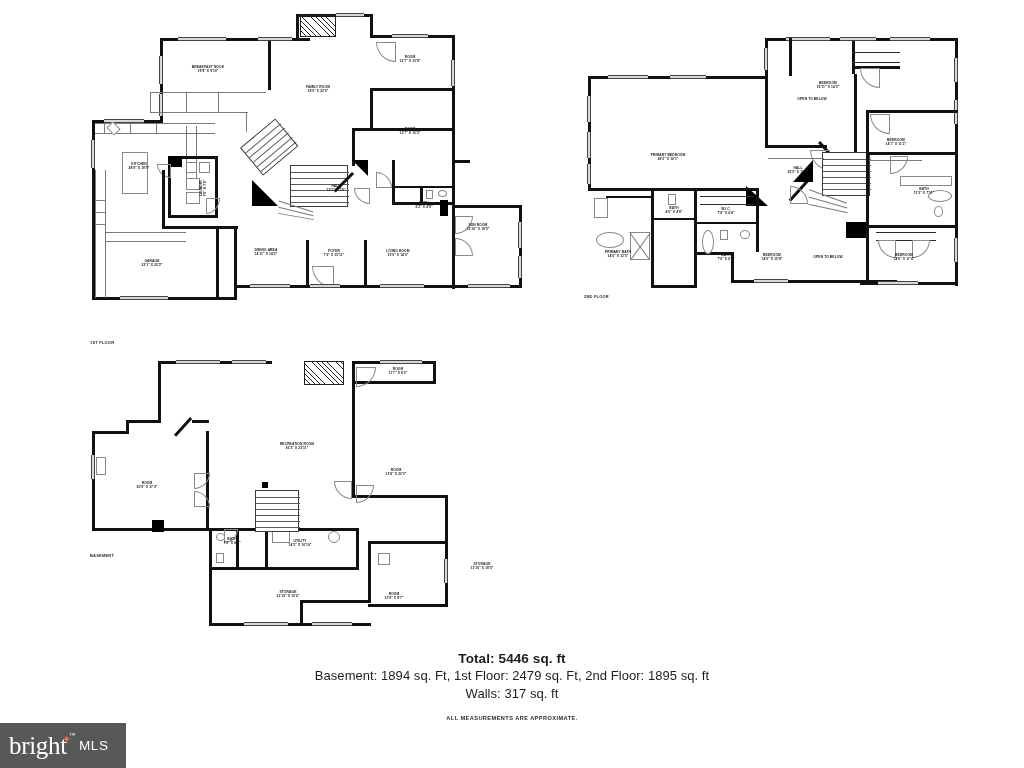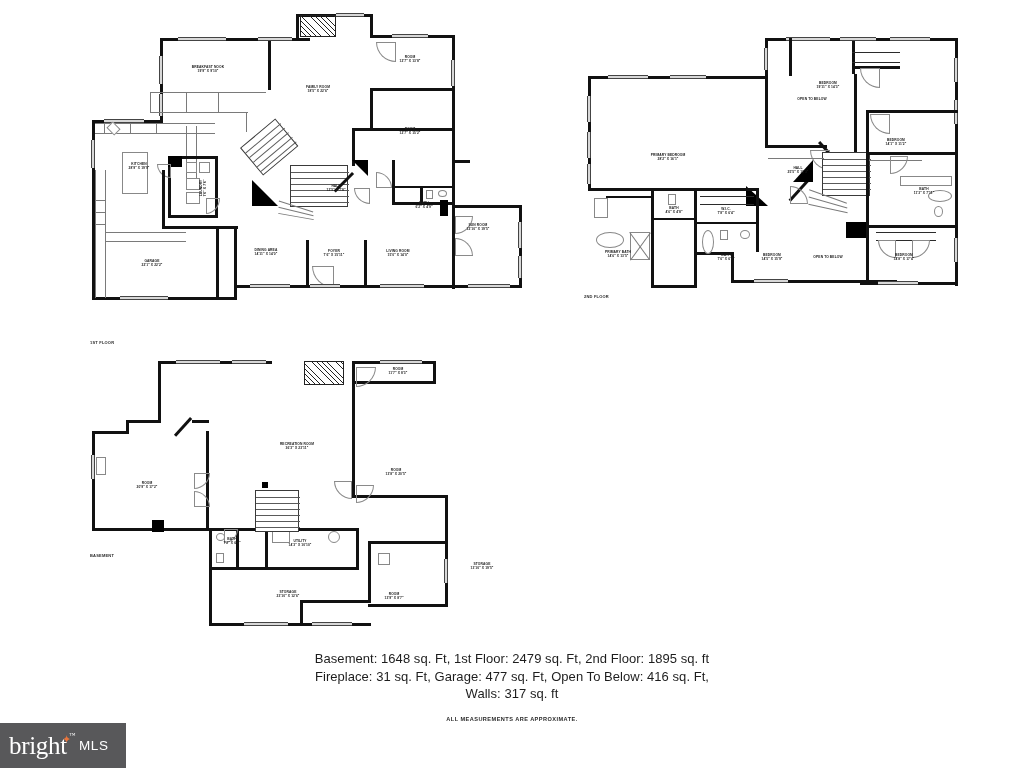--- a/index.html
+++ b/index.html
@@ -592,22 +592,22 @@
     </div>
     <div class="rlabel" style="left:482px;top:222px;">
       <span class="nm">STORAGE</span>
       <span class="dm">13'10" X 19'5"</span>
     </div>
 
     <div class="floorlabel" style="left:90px;top:208px;">BASEMENT</div>
   </div>
 
   <div id="summary">
-    <div class="line">Basement: 1648 sq. Ft, 1st Floor: 2479 sq. Ft, 2nd Floor: 1895 sq. ft</div>
-    <div class="line">Fireplace: 31 sq. Ft, Garage: 477 sq. Ft, Open To Below: 416 sq. Ft,</div>
+    <div class="total">Total: 5446 sq. ft</div>
+    <div class="line">Basement: 1894 sq. Ft, 1st Floor: 2479 sq. Ft, 2nd Floor: 1895 sq. ft</div>
     <div class="line">Walls: 317 sq. ft</div>
     <div class="approx">ALL MEASUREMENTS ARE APPROXIMATE.</div>
   </div>
 
   <div id="brand">
     <span class="bword">
       <span>bright</span>
       <span class="spark">✦</span>
       <span class="tm">™</span>
     </span>

